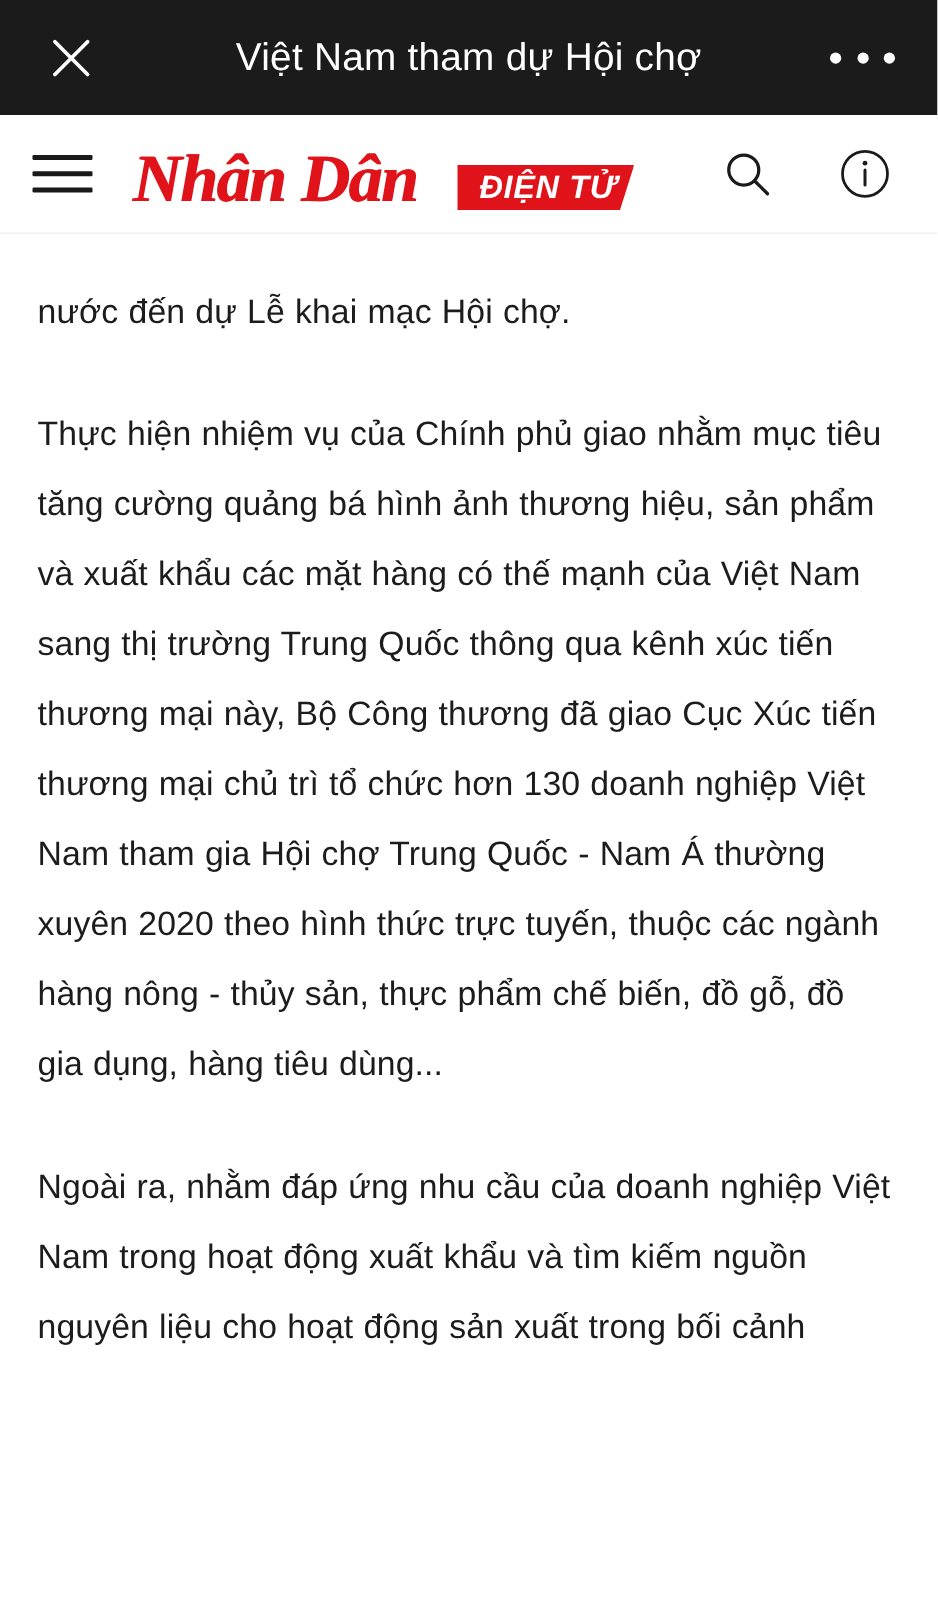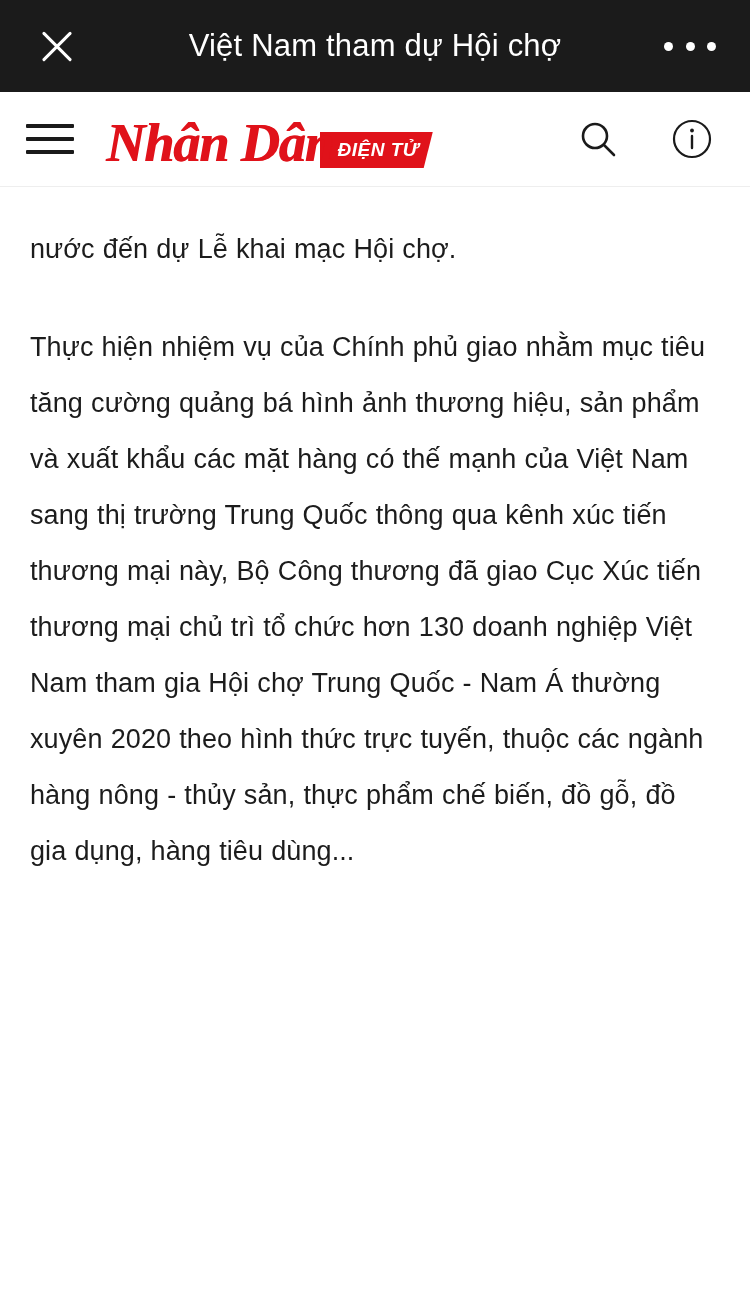--- a/index.html
+++ b/index.html
@@ -111,20 +111,21 @@
     border-radius: 1px;
   }
 
   .logo {
     margin-left: 32px;
     flex: 0 0 auto;
     display: flex;
     align-items: flex-end;
     position: relative;
     height: 62px;
+    gap: 46px;
   }
   .logo-main {
     font-family: "Liberation Serif", "DejaVu Serif", serif;
     font-weight: 700;
     font-style: italic;
     font-size: 54px;
     line-height: 54px;
     color: #e0121a;
     letter-spacing: -1px;
     position: relative;
@@ -132,21 +133,21 @@
     text-shadow: 1px 0 0 #e0121a;
   }
   .logo-sub {
     position: relative;
     margin-left: -14px;
     margin-bottom: 2px;
     background: #e0121a;
     color: #ffffff;
     font-weight: 700;
     font-style: italic;
-    font-size: 19px;
+    font-size: 26px;
     line-height: 23px;
     padding: 6px 14px 7px 18px;
     letter-spacing: 0.5px;
     clip-path: polygon(0 0, 100% 0, 92% 100%, 0 100%);
     font-family: "Liberation Sans", sans-serif;
   }
 
   .header-actions {
     margin-left: auto;
     display: flex;
@@ -224,13 +225,14 @@
         <line x1="21" y1="18" x2="21" y2="30" stroke="#1a1a1a" stroke-width="2.4" stroke-linecap="round"></line>
       </svg>
     </div>
   </div>
 
 </div>
 
 <div class="article">
   <p class="first">nước đến dự Lễ khai mạc Hội chợ.</p>
   <p>Thực hiện nhiệm vụ của Chính phủ giao nhằm mục tiêu tăng cường quảng bá hình ảnh thương hiệu, sản phẩm và xuất khẩu các mặt hàng có thế mạnh của Việt Nam sang thị trường Trung Quốc thông qua kênh xúc tiến thương mại này, Bộ Công thương đã giao Cục Xúc tiến thương mại chủ trì tổ chức hơn 130 doanh nghiệp Việt Nam tham gia Hội chợ Trung Quốc - Nam Á thường xuyên 2020 theo hình thức trực tuyến, thuộc các ngành hàng nông - thủy sản, thực phẩm chế biến, đồ gỗ, đồ gia dụng, hàng tiêu dùng...</p>
+  <p>Ngoài ra, nhằm đáp ứng nhu cầu của doanh nghiệp Việt Nam trong hoạt động xuất khẩu và tìm kiếm nguồn nguyên liệu cho hoạt động sản xuất trong bối cảnh</p>
 </div>
 
 </body></html>

